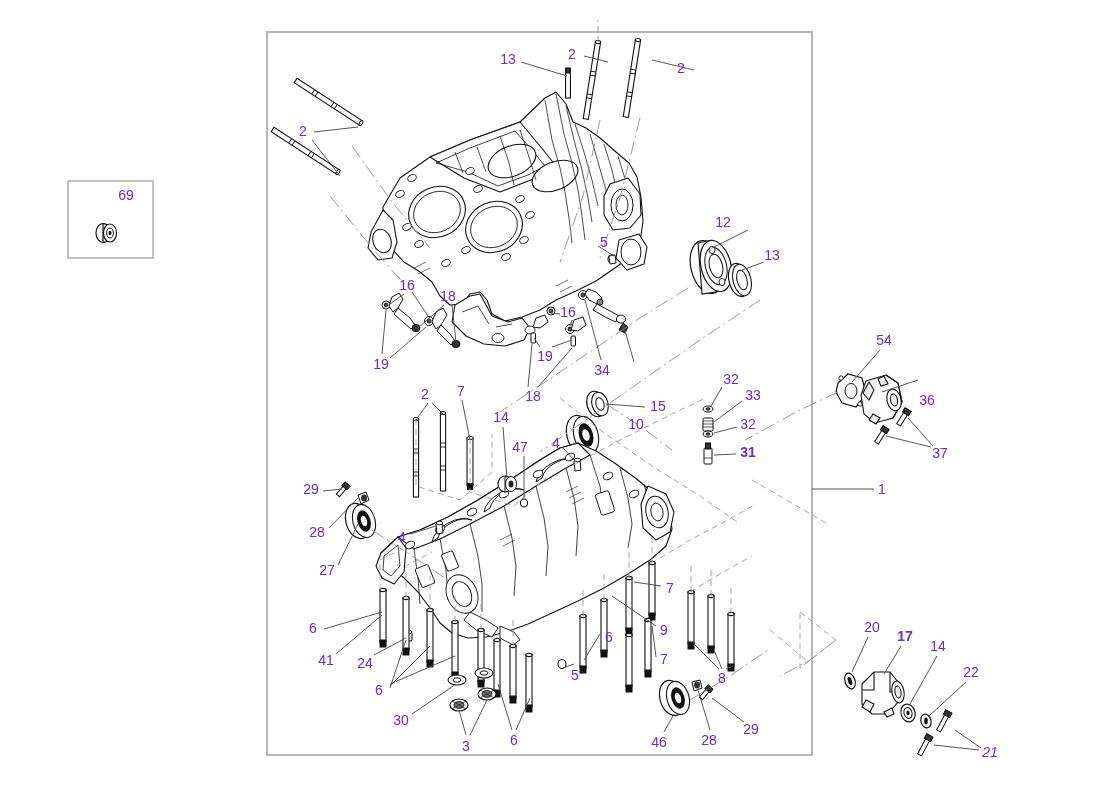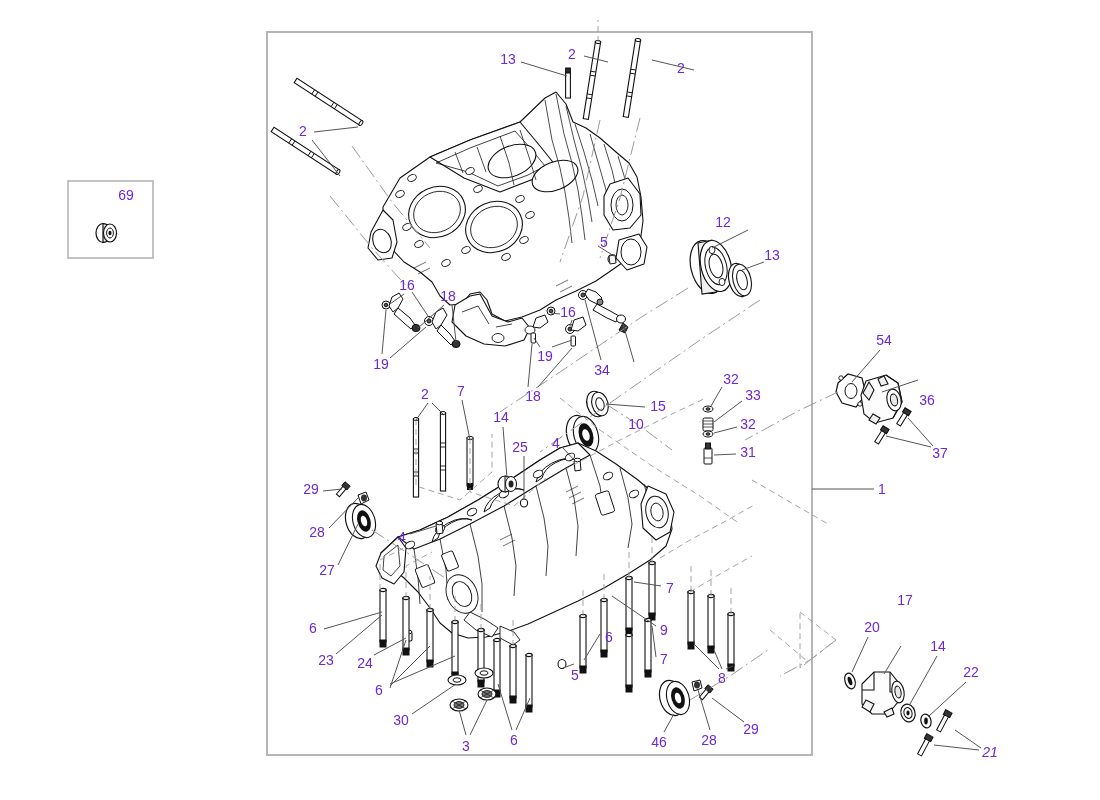--- a/index.html
+++ b/index.html
@@ -675,48 +675,48 @@
       <div class="callout" style="left: 545px; top: 356px;">19</div>
       <div class="callout" style="left: 533px; top: 396px;">18</div>
       <div class="callout" style="left: 602px; top: 370px;">34</div>
       <div class="callout" style="left: 636px; top: 393px; margin-top: 31px;">10</div>
       <div class="callout" style="left: 884px; top: 340px;">54</div>
       <div class="callout" style="left: 927px; top: 388px; margin-top: 12px;">36</div>
       <div class="callout" style="left: 940px; top: 453px;">37</div>
       <div class="callout" style="left: 731px; top: 379px;">32</div>
       <div class="callout" style="left: 753px; top: 395px;">33</div>
       <div class="callout" style="left: 748px; top: 424px;">32</div>
-      <div class="callout" style="left: 748px; top: 452px;">31</div>
+      <div class="callout" style="left: 748px; top: 452px; font-weight: bold;">31</div>
       <div class="callout" style="left: 658px; top: 406px;">15</div>
       <div class="callout" style="left: 425px; top: 394px;">2</div>
       <div class="callout" style="left: 461px; top: 391px;">7</div>
       <div class="callout" style="left: 501px; top: 417px;">14</div>
-      <div class="callout" style="left: 520px; top: 447px;">25</div>
+      <div class="callout" style="left: 520px; top: 447px;">47</div>
       <div class="callout" style="left: 556px; top: 443px;">4</div>
       <div class="callout" style="left: 882px; top: 489px;">1</div>
       <div class="callout" style="left: 311px; top: 489px;">29</div>
       <div class="callout" style="left: 317px; top: 532px;">28</div>
       <div class="callout" style="left: 327px; top: 570px;">27</div>
       <div class="callout" style="left: 402px; top: 537px;">4</div>
       <div class="callout" style="left: 313px; top: 628px;">6</div>
-      <div class="callout" style="left: 326px; top: 660px;">23</div>
+      <div class="callout" style="left: 326px; top: 660px;">41</div>
       <div class="callout" style="left: 365px; top: 663px;">24</div>
       <div class="callout" style="left: 379px; top: 690px;">6</div>
       <div class="callout" style="left: 401px; top: 720px;">30</div>
       <div class="callout" style="left: 466px; top: 746px;">3</div>
       <div class="callout" style="left: 514px; top: 740px;">6</div>
       <div class="callout" style="left: 575px; top: 675px;">5</div>
       <div class="callout" style="left: 609px; top: 637px;">6</div>
       <div class="callout" style="left: 664px; top: 630px;">9</div>
       <div class="callout" style="left: 670px; top: 588px;">7</div>
       <div class="callout" style="left: 664px; top: 659px;">7</div>
       <div class="callout" style="left: 722px; top: 678px;">8</div>
       <div class="callout" style="left: 659px; top: 742px;">46</div>
       <div class="callout" style="left: 709px; top: 740px;">28</div>
       <div class="callout" style="left: 751px; top: 729px;">29</div>
       <div class="callout" style="left: 872px; top: 627px;">20</div>
-      <div class="callout" style="left: 905px; top: 600px;">17</div>
+      <div class="callout" style="left: 905px; top: 636px; font-weight: bold;">17</div>
       <div class="callout" style="left: 938px; top: 646px;">14</div>
       <div class="callout" style="left: 971px; top: 672px;">22</div>
       <div class="callout" style="left: 990px; top: 752px; font-style: italic;">21</div>
     </div>
 
 </div>
 
 </body></html>

